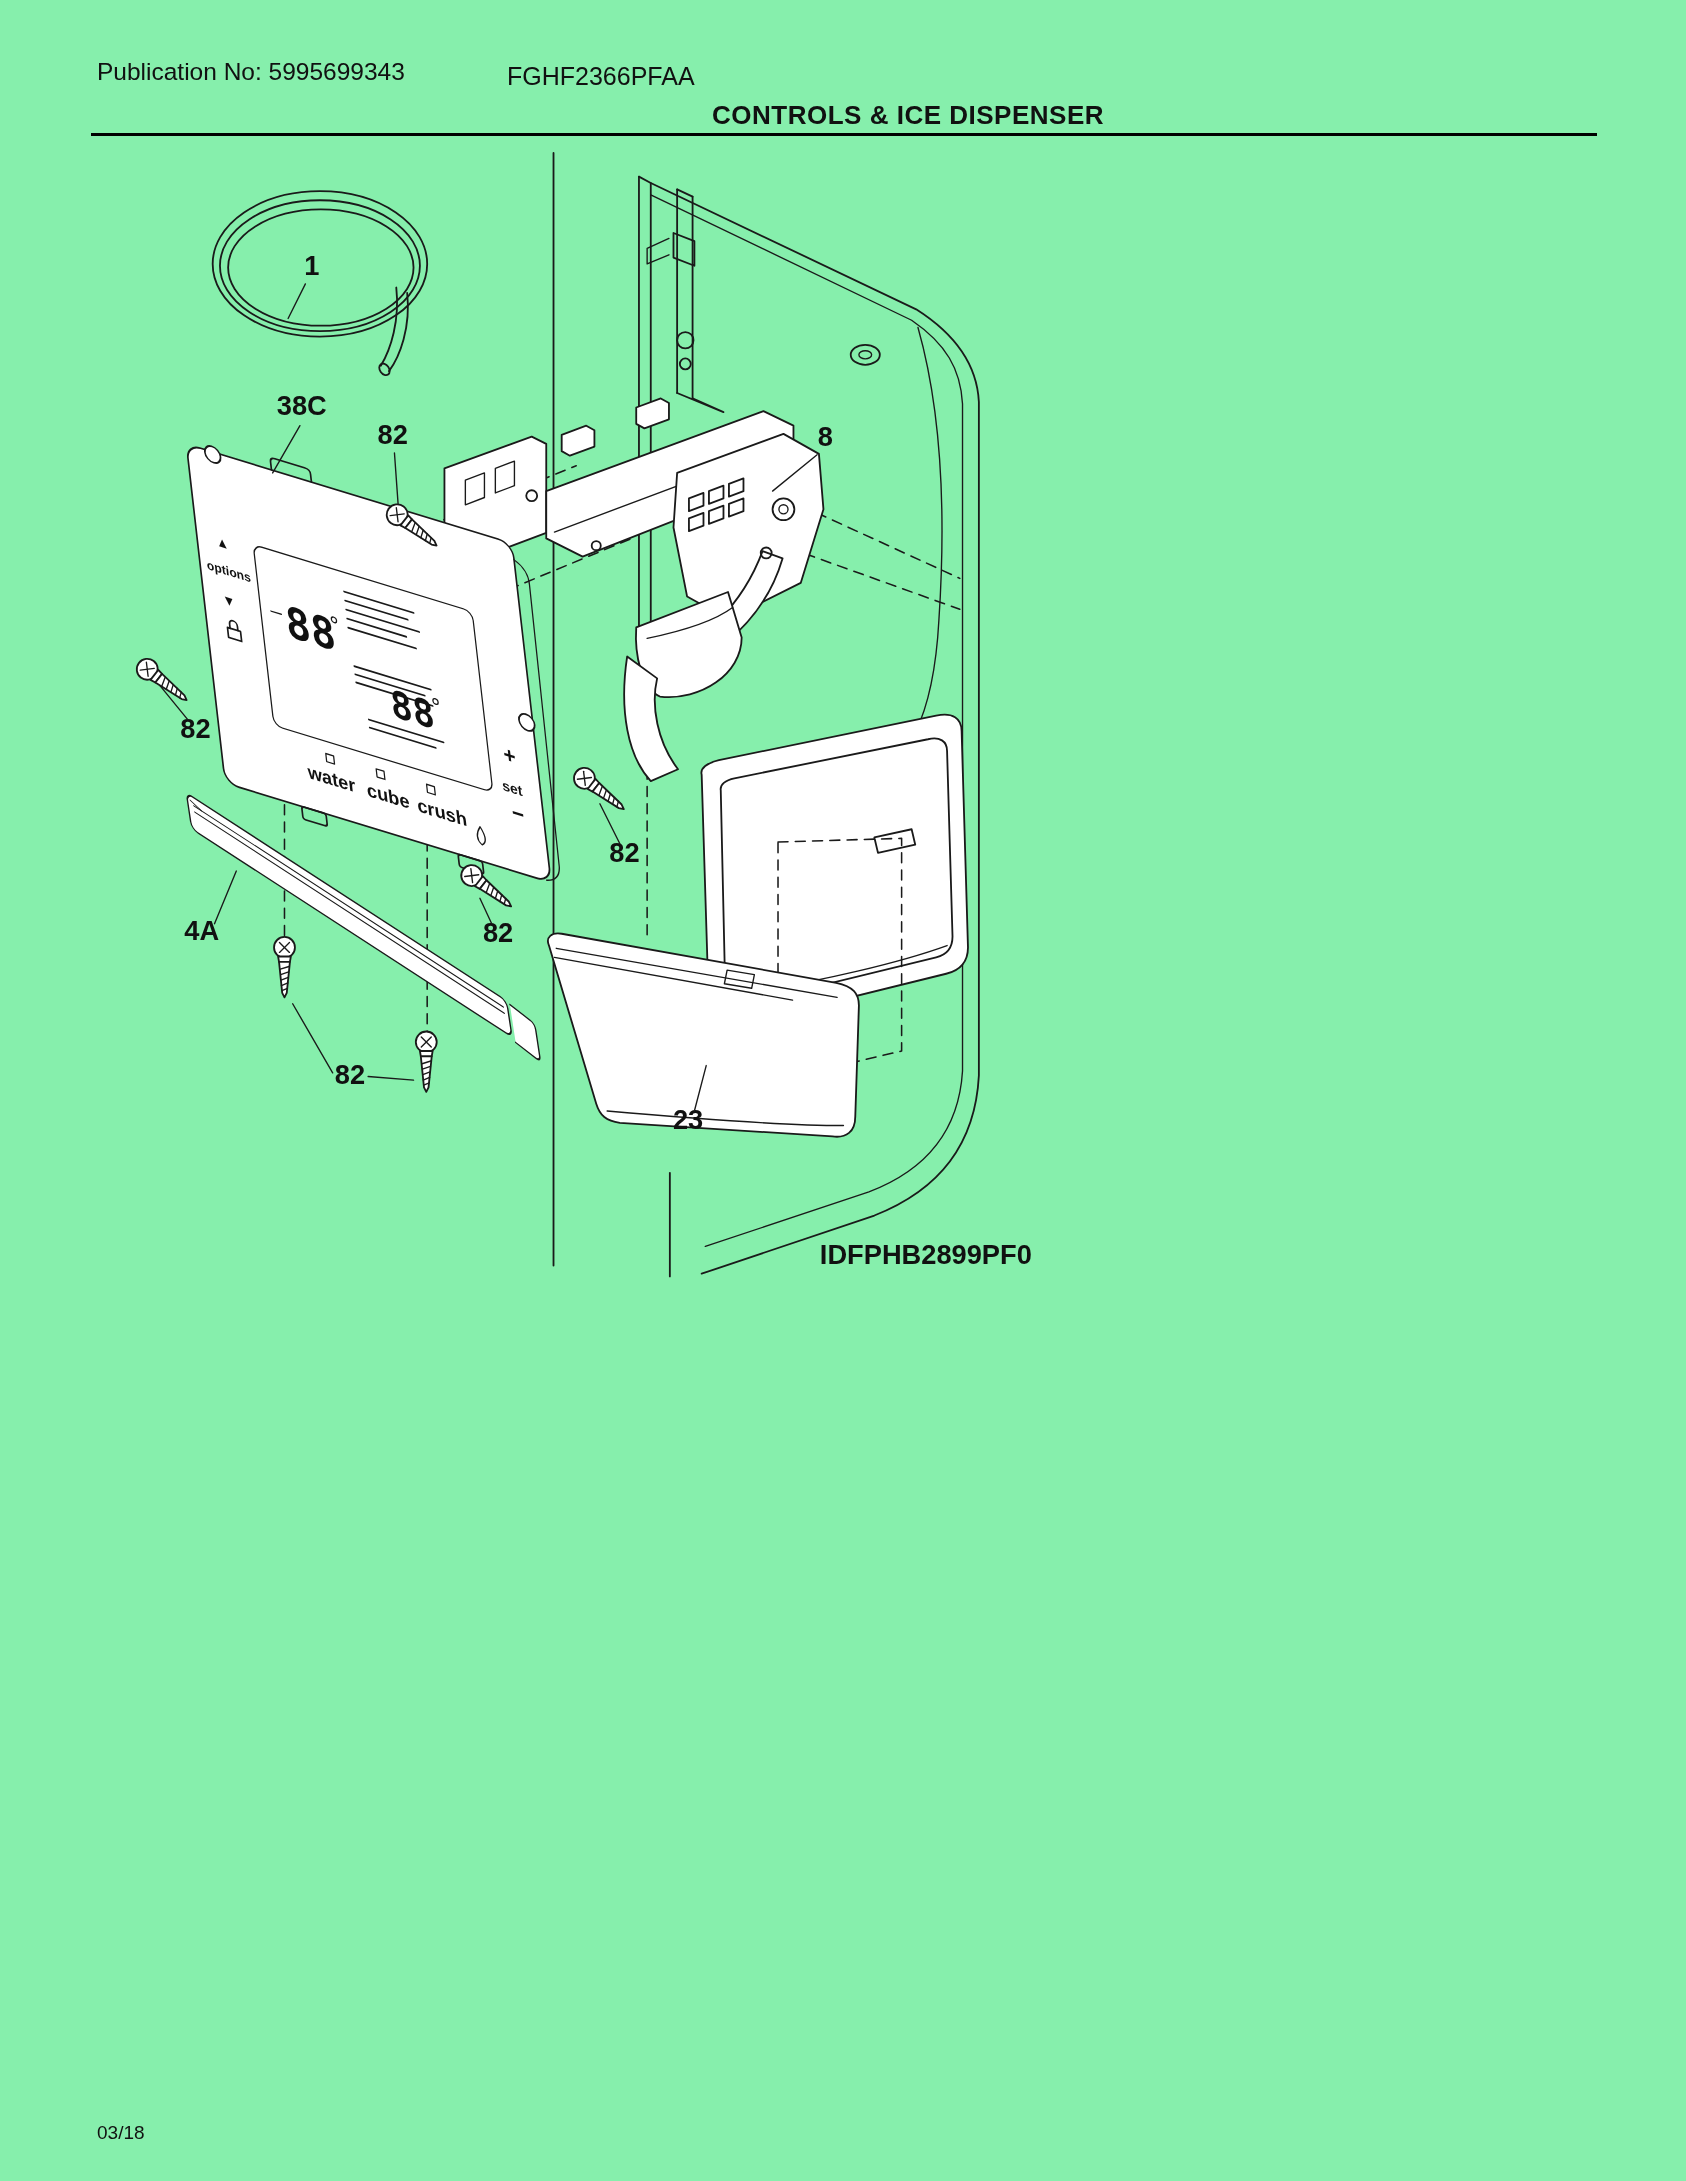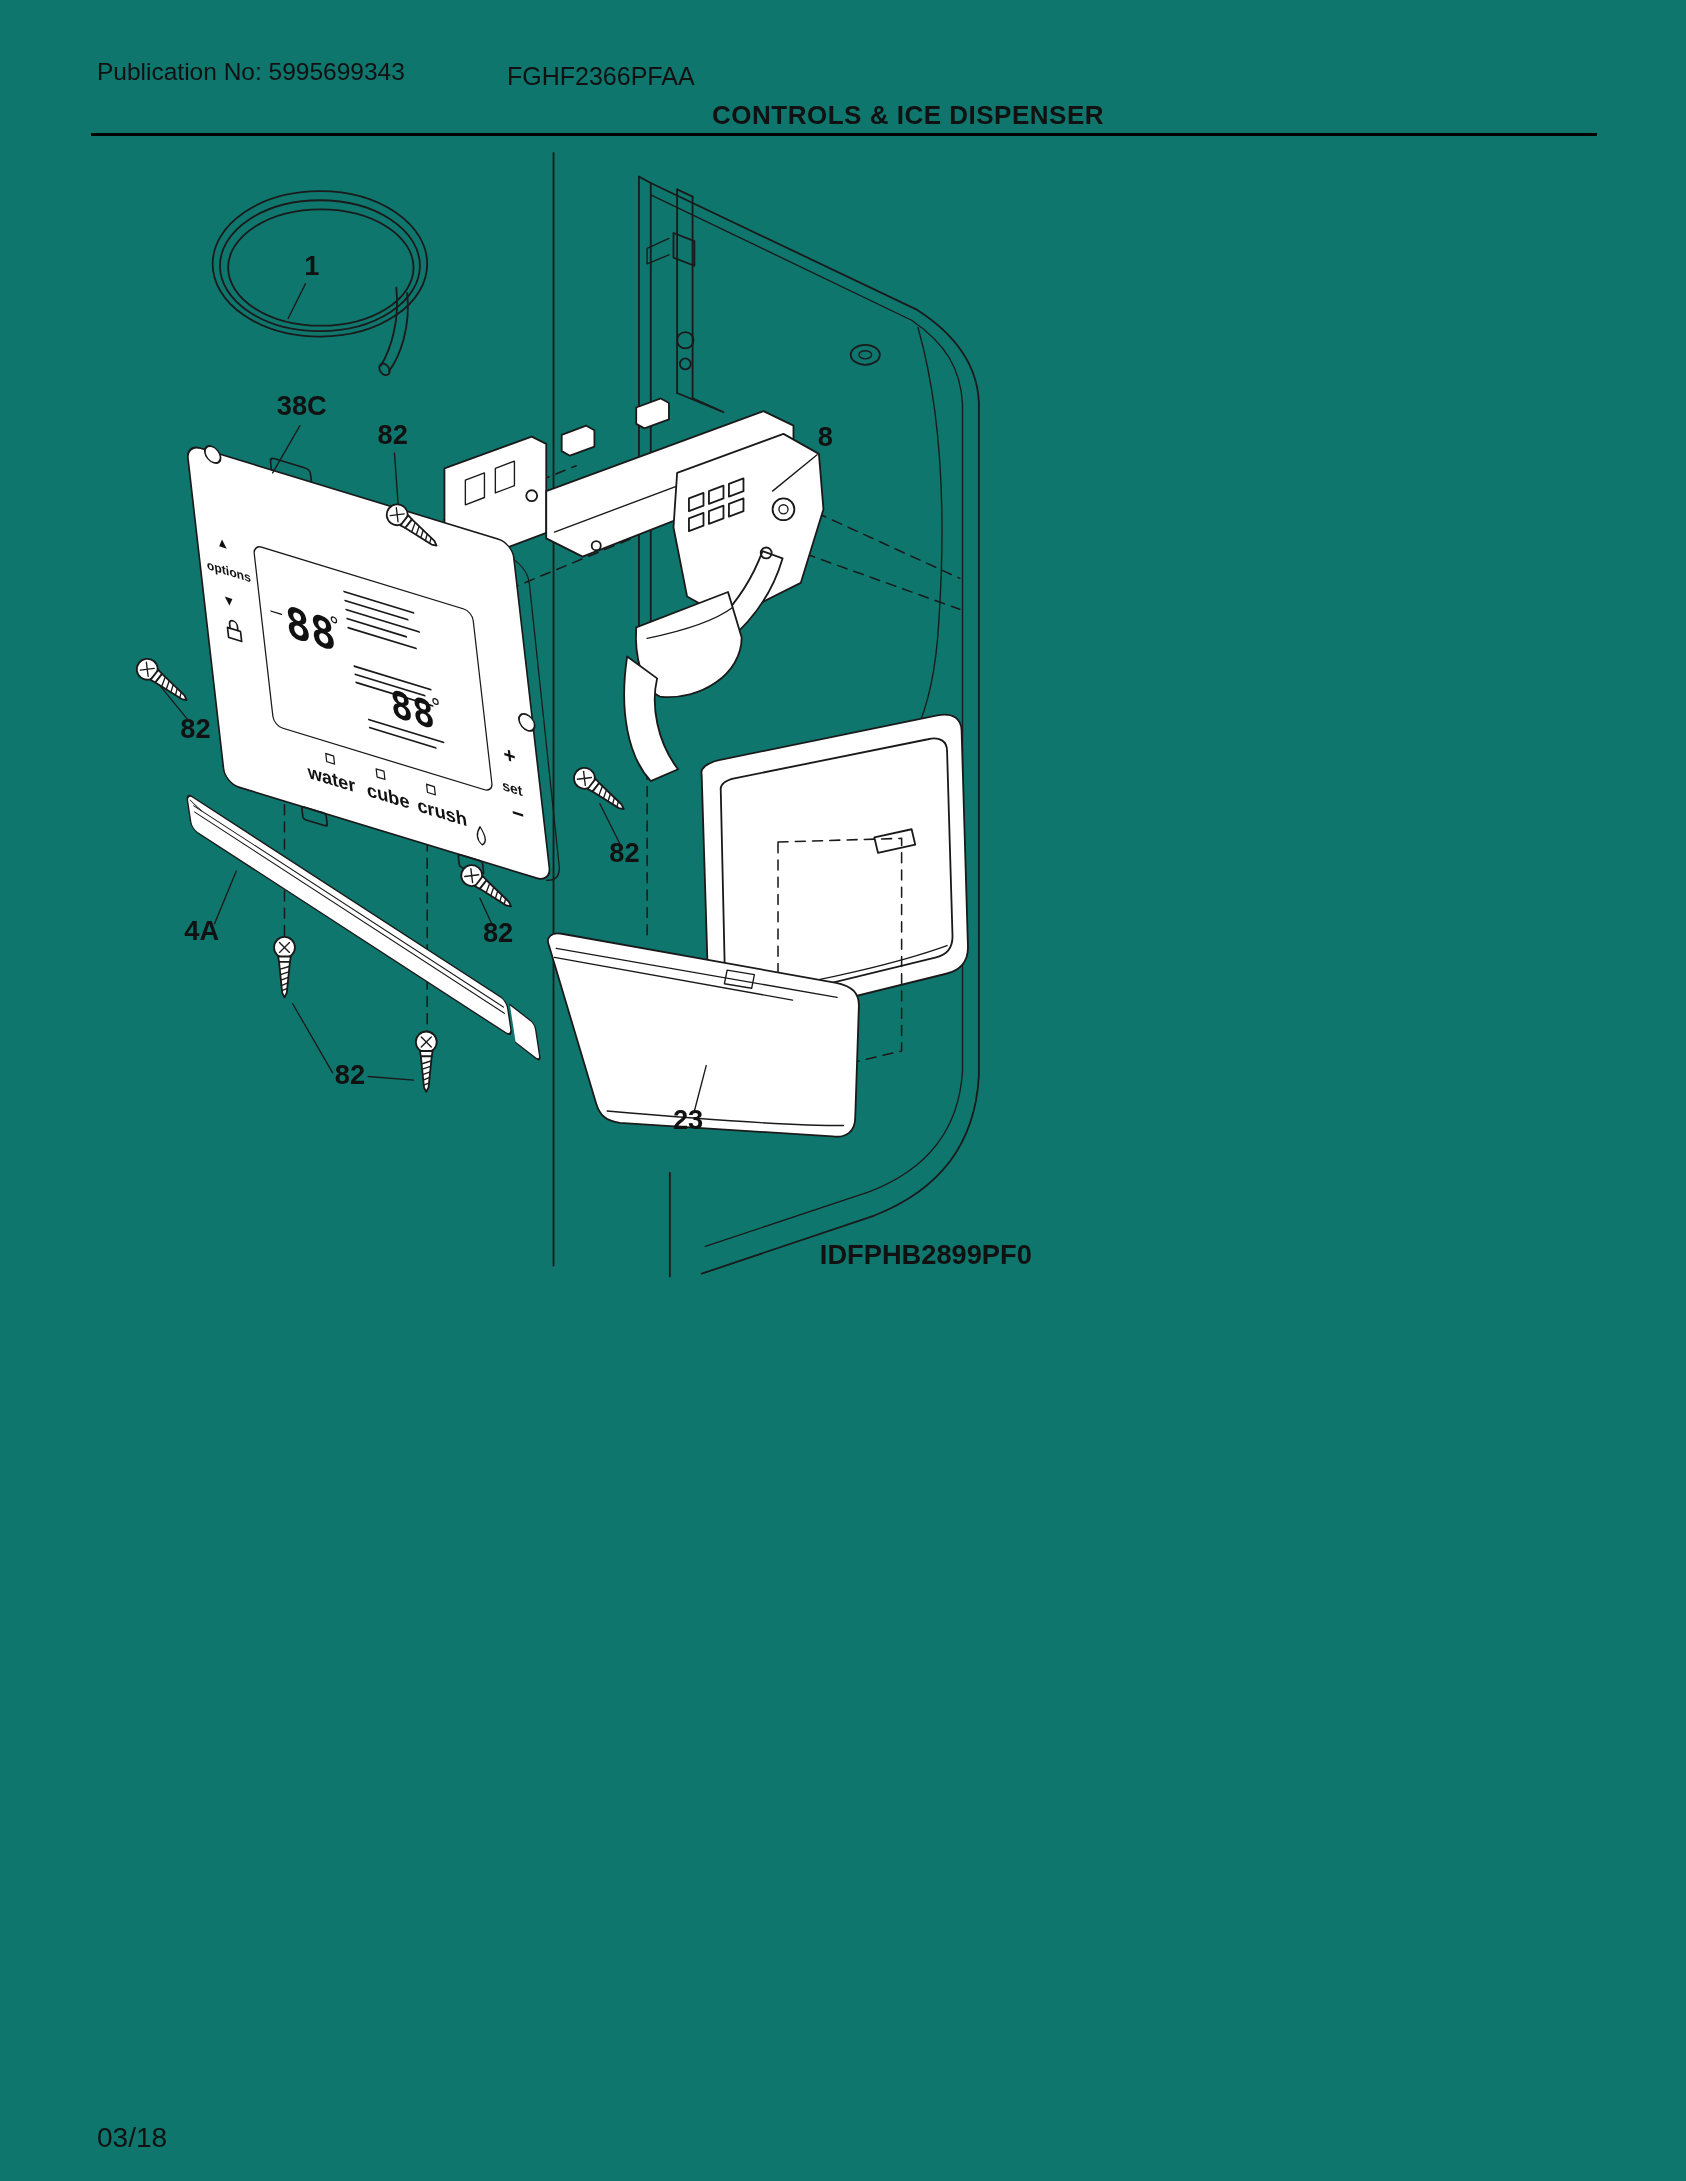--- a/index.html
+++ b/index.html
@@ -1,25 +1,25 @@
 <!DOCTYPE html>
 <html style="font-size:14.5px"><head>
 <meta charset="utf-8">
 <style>
   html,body{margin:0;padding:0;background:#e8e8e8;}
   .page{
-    position:relative;width:1686px;height:2182px;background:#0f766e;
+    position:relative;width:1686px;height:2182px;background:#86efac;
     font-family:"Liberation Sans",sans-serif;color:#111;overflow:hidden;
   }
   .abs{position:absolute;}
   .hdr-pub{left:97px;top:58px;font-size:24.5px;}
   .hdr-model{left:507px;top:62px;font-size:25px;}
   .hdr-title{left:0;top:100px;width:1104px;text-align:right;font-weight:bold;font-size:26px;letter-spacing:0.5px;}
   .hdr-rule{left:91px;top:133px;width:1506px;height:2.7px;background:#000;}
-  .ftr-date{left:97px;top:2122px;font-size:28px;}
+  .ftr-date{left:97px;top:2122px;font-size:19px;}
   .ftr-page{left:0;top:2122px;width:1104px;text-align:center;font-size:24.5px;}
   svg.dw{position:absolute;left:0;top:0;}
   svg.dw path,svg.dw line,svg.dw rect,svg.dw circle,svg.dw ellipse,svg.dw polyline,svg.dw polygon{
     fill:none;stroke:#1a1a1a;stroke-width:2;stroke-linecap:round;stroke-linejoin:round;
   }
   svg.dw .fillw{fill:#ffffff;}
   svg.dw .thin{stroke-width:1.5;}
   svg.dw .dash{stroke-dasharray:11 8;stroke-width:1.7;}
   svg.dw text{font-family:"Liberation Sans",sans-serif;fill:#111;stroke:none;}
   svg.dw .callout{font-weight:bold;font-size:30px;text-anchor:middle;}

